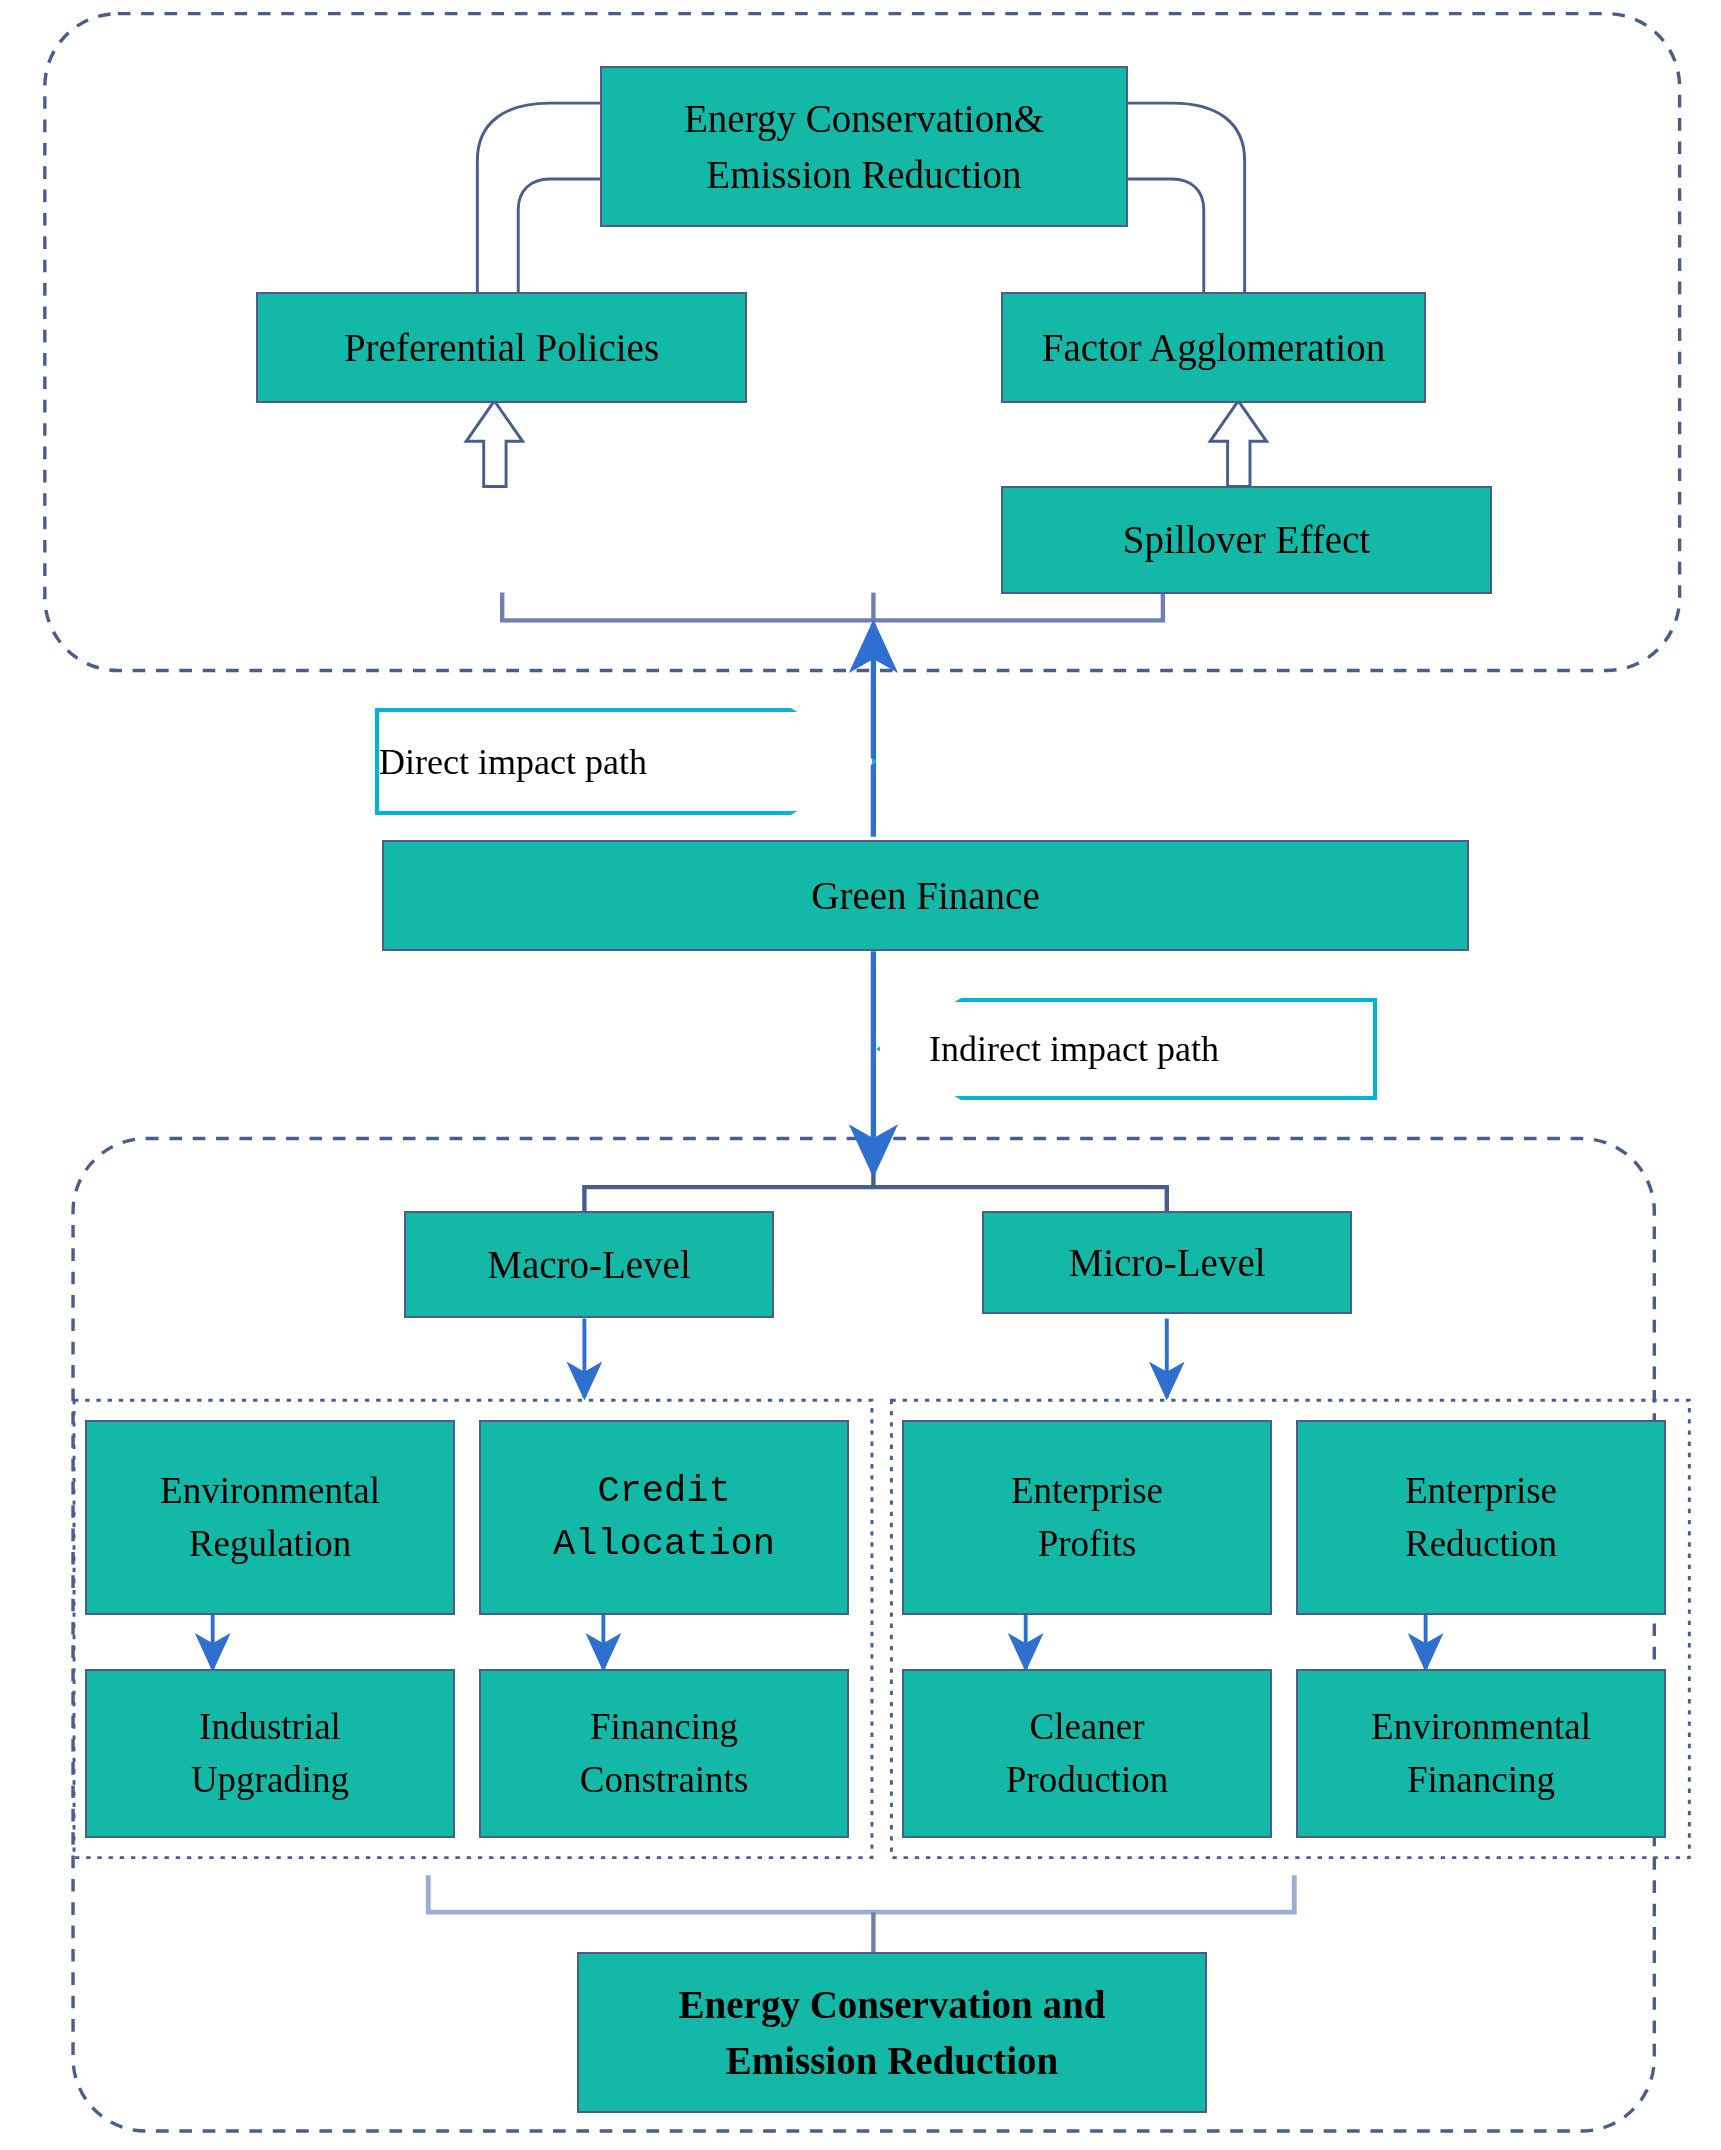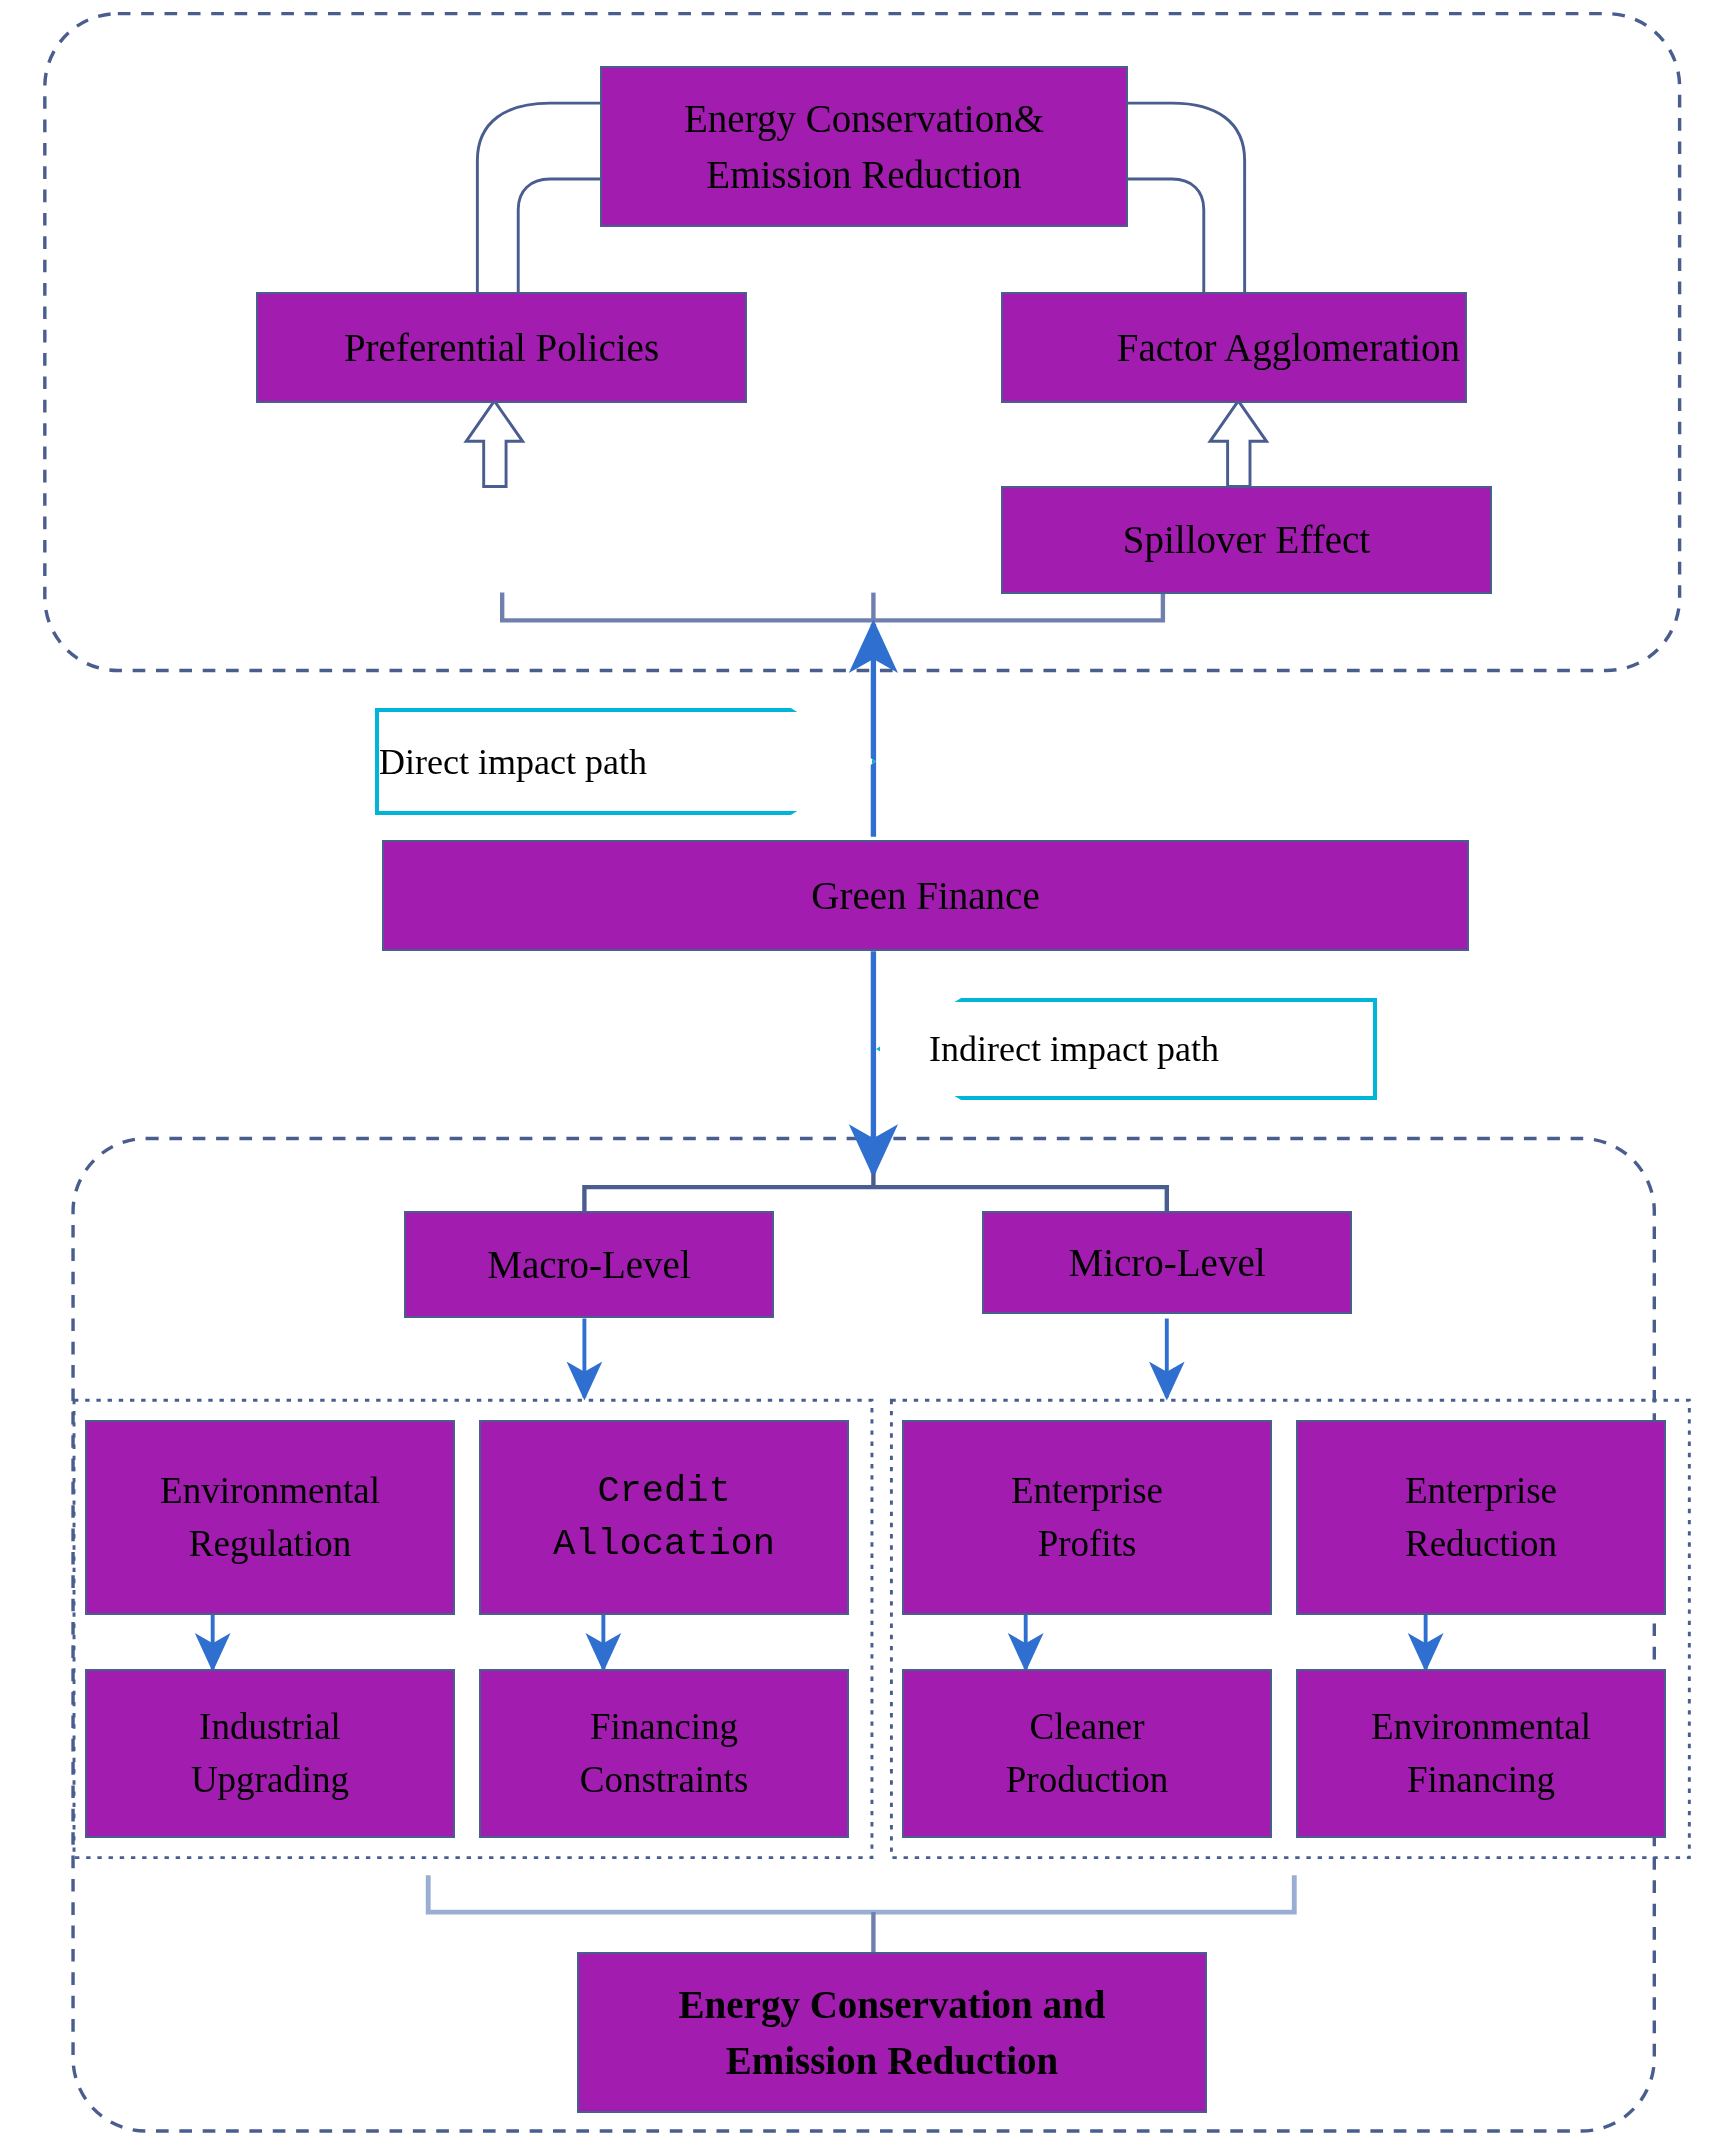--- a/index.html
+++ b/index.html
@@ -1,19 +1,19 @@
 <!DOCTYPE html>
 <html style="font-size:7.8px"><head>
 <meta charset="utf-8">
 <style>
   html,body{margin:0;padding:0;background:#ffffff;}
   body{font-family:"Liberation Serif","DejaVu Serif",serif;}
   #stage{position:relative;width:1722px;height:2151px;background:#fff;overflow:hidden;}
   svg.layer{position:absolute;left:0;top:0;width:1722px;height:2151px;pointer-events:none;}
-  .node{position:absolute;box-sizing:border-box;border:2.4px solid #4a5d8f;background:#a21caf;
+  .node{position:absolute;box-sizing:border-box;border:2.4px solid #4a5d8f;background:#14b8a6;
         display:flex;align-items:center;justify-content:center;text-align:center;color:#000;
         line-height:1.42;}
   .node span{display:block;padding:0 4.9px;}
   .f80{font-size:39px;}
   .f76{font-size:37px;}
   .chev{position:absolute;box-sizing:border-box;display:flex;align-items:center;
         text-align:center;color:#000;font-size:36px;}
 </style>
 </head>
 <body>
@@ -109,21 +109,21 @@
     <span>
       <span>Energy Conservation&amp;</span>
       <span>Emission Reduction</span>
     </span>
   </div>
 
   <div class="node f80" style="left:256px;top:292px;width:491px;height:111px;">
     <span>Preferential Policies</span>
   </div>
 
-  <div class="node f80" style="left:1001px;top:292px;width:466px;height:111px;justify-content:flex-end;">
+  <div class="node f80" style="left:1001px;top:292px;width:425px;height:111px;">
     <span>Factor Agglomeration</span>
   </div>
 
 
   <div class="node f80" style="left:1001px;top:486px;width:491px;height:108px;">
     <span>Spillover Effect</span>
   </div>
 
   <div class="chev" style="left:375px;top:708px;width:501px;height:107px;
               background:#ffffff;border:4.4px solid #00b5d8;

